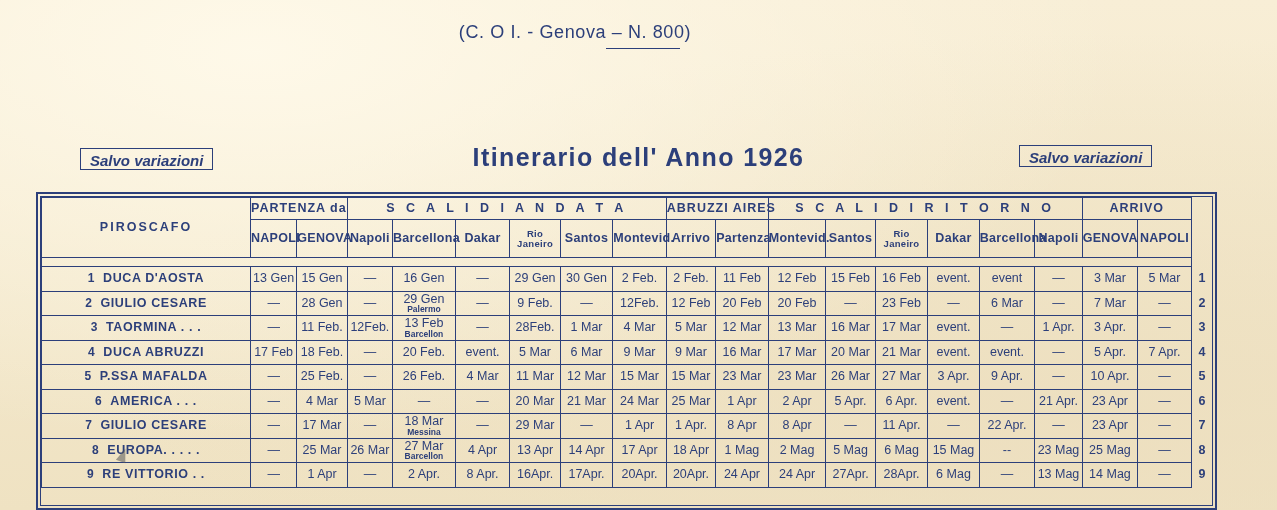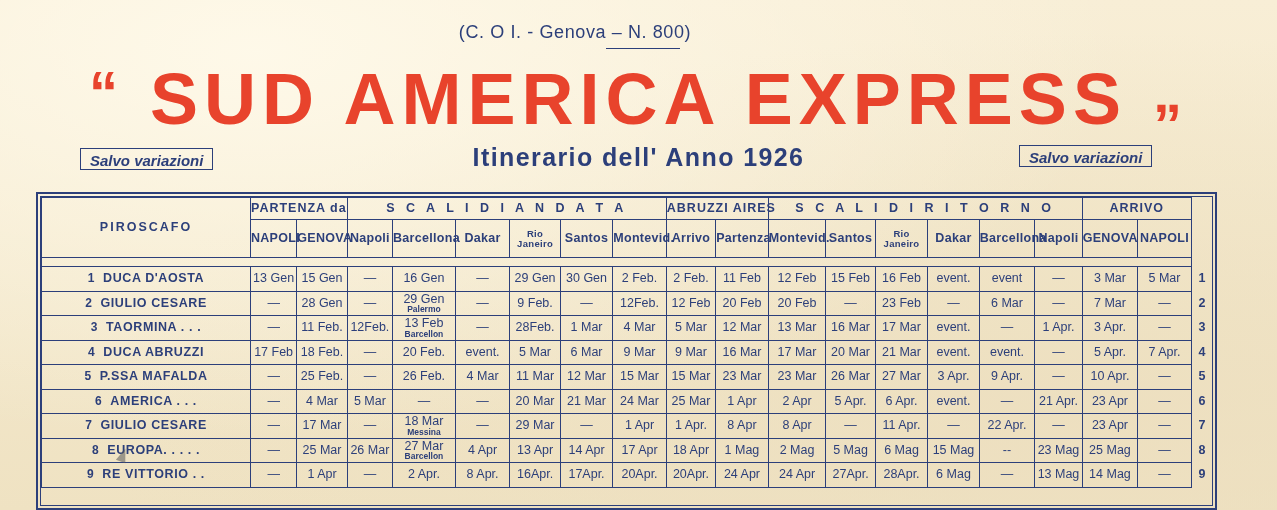--- a/index.html
+++ b/index.html
@@ -176,25 +176,20 @@
 </head>
 <body>
 
 <div class="paper"></div>
 
 <div class="content">
 
   <div class="hdr-line2">(C. O I. - Genova – N. 800)</div>
   <div class="hdr-rule"></div>
 
-  <div class="title">
-    <span class="q">“</span>
-    <span>SUD AMERICA EXPRESS</span>
-    <span class="q">„</span>
-  </div>
 
   <div class="subtitle">Itinerario dell' Anno 1926</div>
 
   <div class="salvo salvo-left">Salvo variazioni</div>
   <div class="salvo salvo-right">Salvo variazioni</div>
 
   <div class="tbl-frame">
     <div class="tbl-inner">
       <table class="sched" id="sched-table">
         <colgroup>

